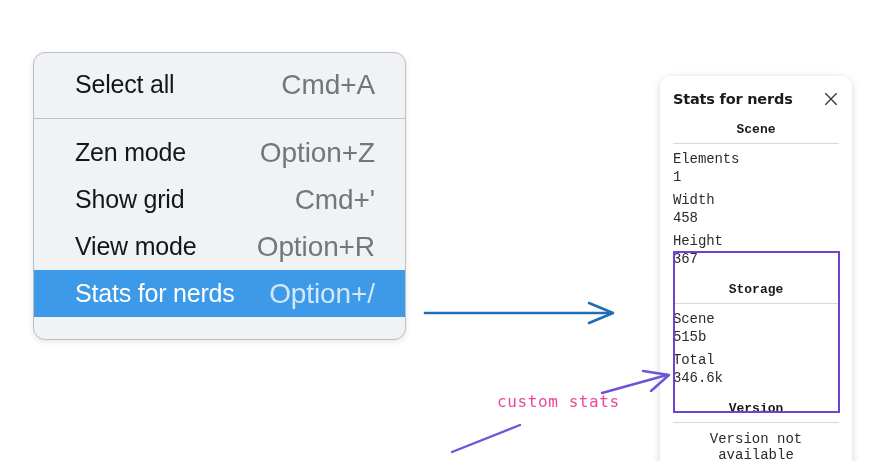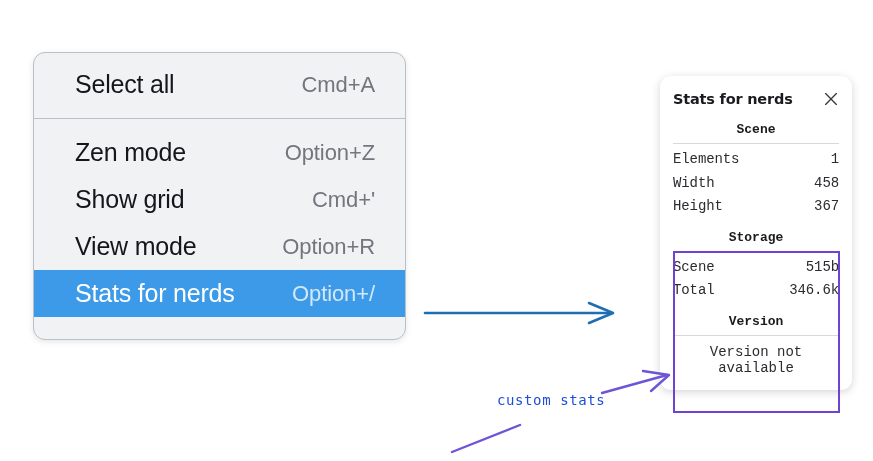--- a/index.html
+++ b/index.html
@@ -46,21 +46,21 @@
     height: 47px;
     box-sizing: border-box;
     cursor: default;
   }
   .menu-item .label {
     font-size: 25px;
     color: #15161a;
     letter-spacing: -0.2px;
   }
   .menu-item .shortcut {
-    font-size: 22px;
+    font-size: 28px;
     color: #72767d;
     letter-spacing: -0.1px;
   }
   .menu-item.selected {
     background: #3c9ae8;
   }
   .menu-item.selected .label {
     color: #ffffff;
   }
   .menu-item.selected .shortcut {
@@ -115,25 +115,26 @@
     padding: 11px 0 6px 0;
   }
   .hr {
     height: 1px;
     background: #d8d8dc;
     margin: 0 0 4px 0;
   }
   .stat-row {
     display: flex;
     justify-content: space-between;
-    align-items: flex-end;
+    align-items: flex-start;
     font-size: 14px;
     color: #2b2b30;
     padding: 3px 0;
     line-height: 1.25;
+    flex-direction: column;
   }
   .stat-row .k { letter-spacing: -0.1px; }
   .stat-row .v { letter-spacing: -0.1px; }
   .single-line {
     font-size: 14px;
     color: #2b2b30;
     padding: 4px 0 1px 0;
     text-align: center;
   }
 
@@ -154,22 +155,22 @@
     position: absolute;
     left: 0; top: 0;
     width: 873px; height: 461px;
     pointer-events: none;
   }
   #handwritten-label {
     position: absolute;
     left: 497px;
     top: 392px;
     font-family: "DejaVu Sans Mono", monospace;
-    font-size: 14px;
-    color: #1d4ed8;
+    font-size: 16px;
+    color: #ec4899;
     letter-spacing: 0.6px;
     white-space: nowrap;
   }
 </style>
 </head>
 <body>
 
 <div id="context-menu">
 
   <div class="menu-group-top">

